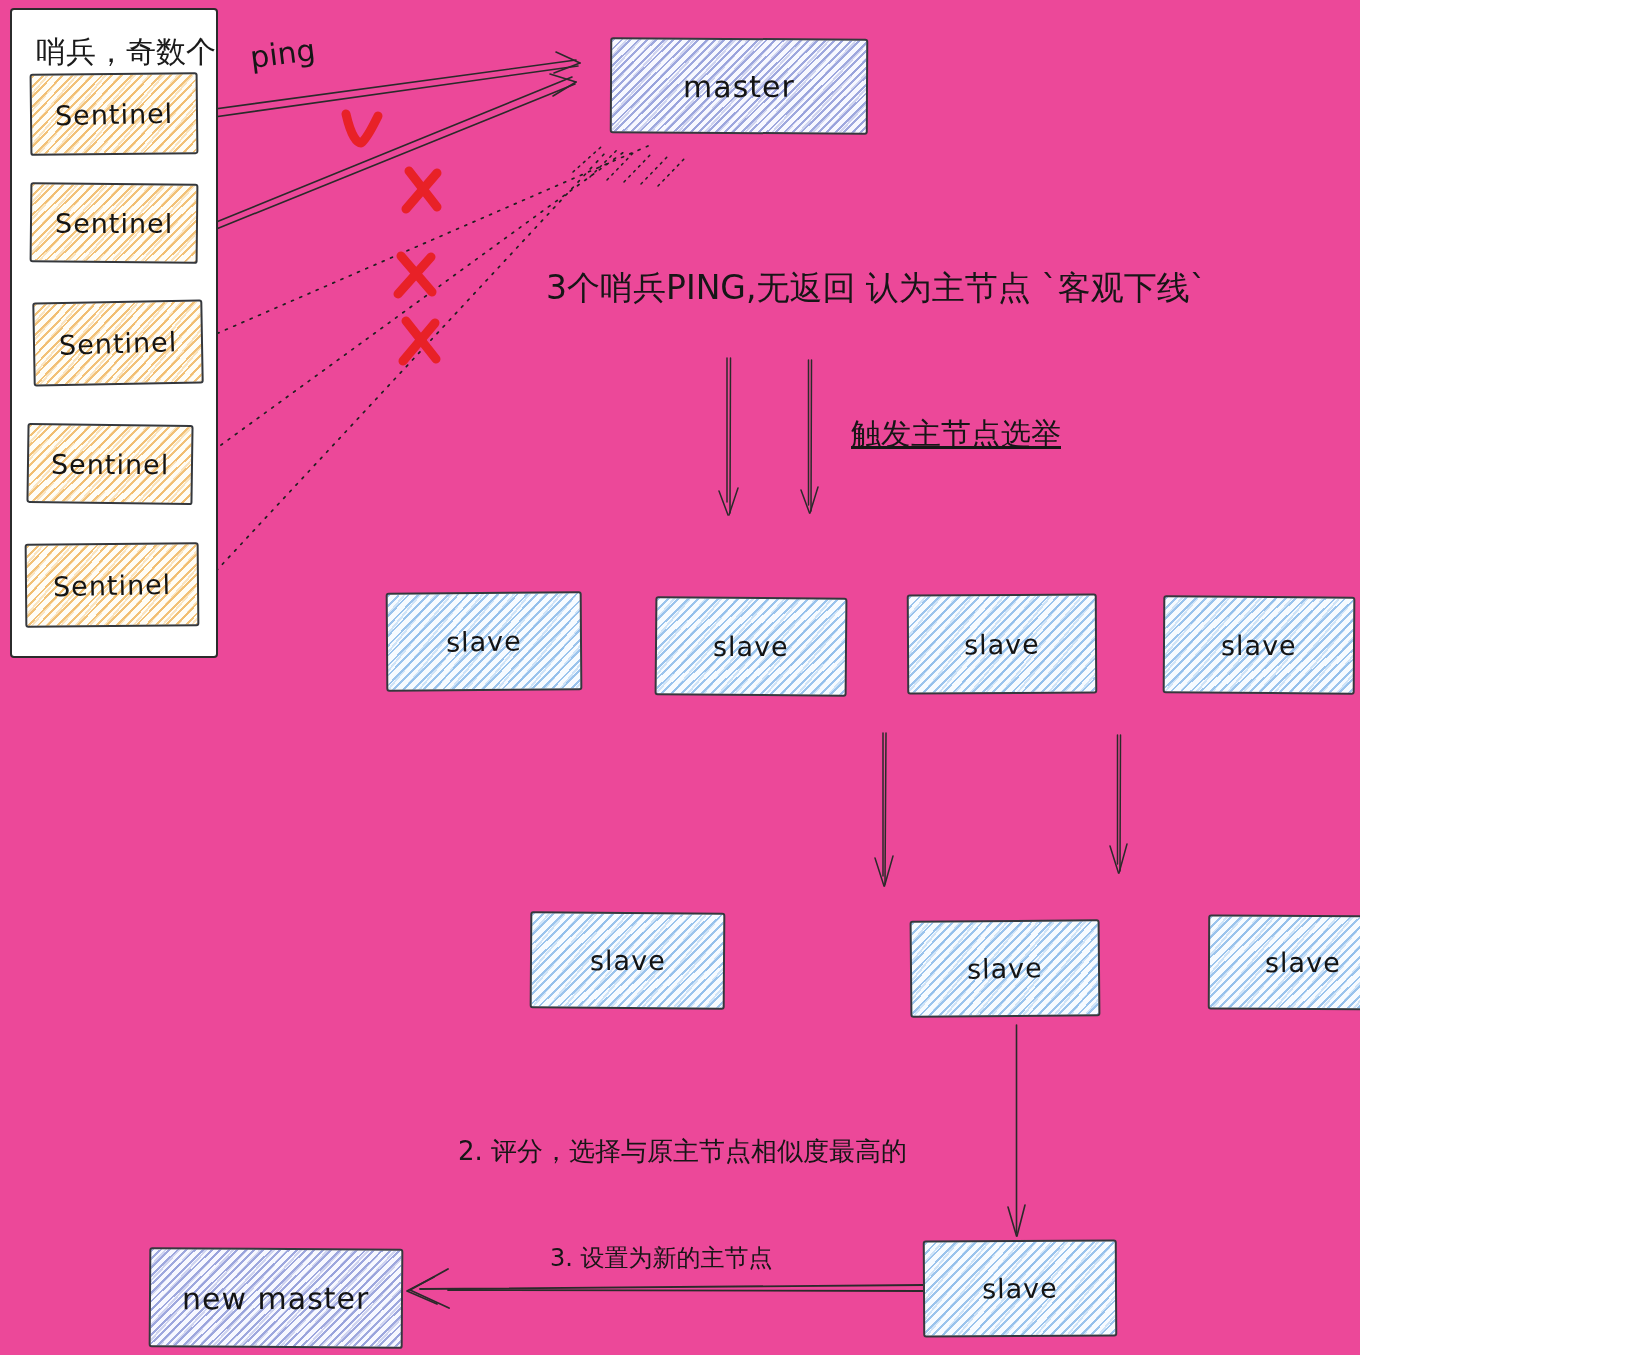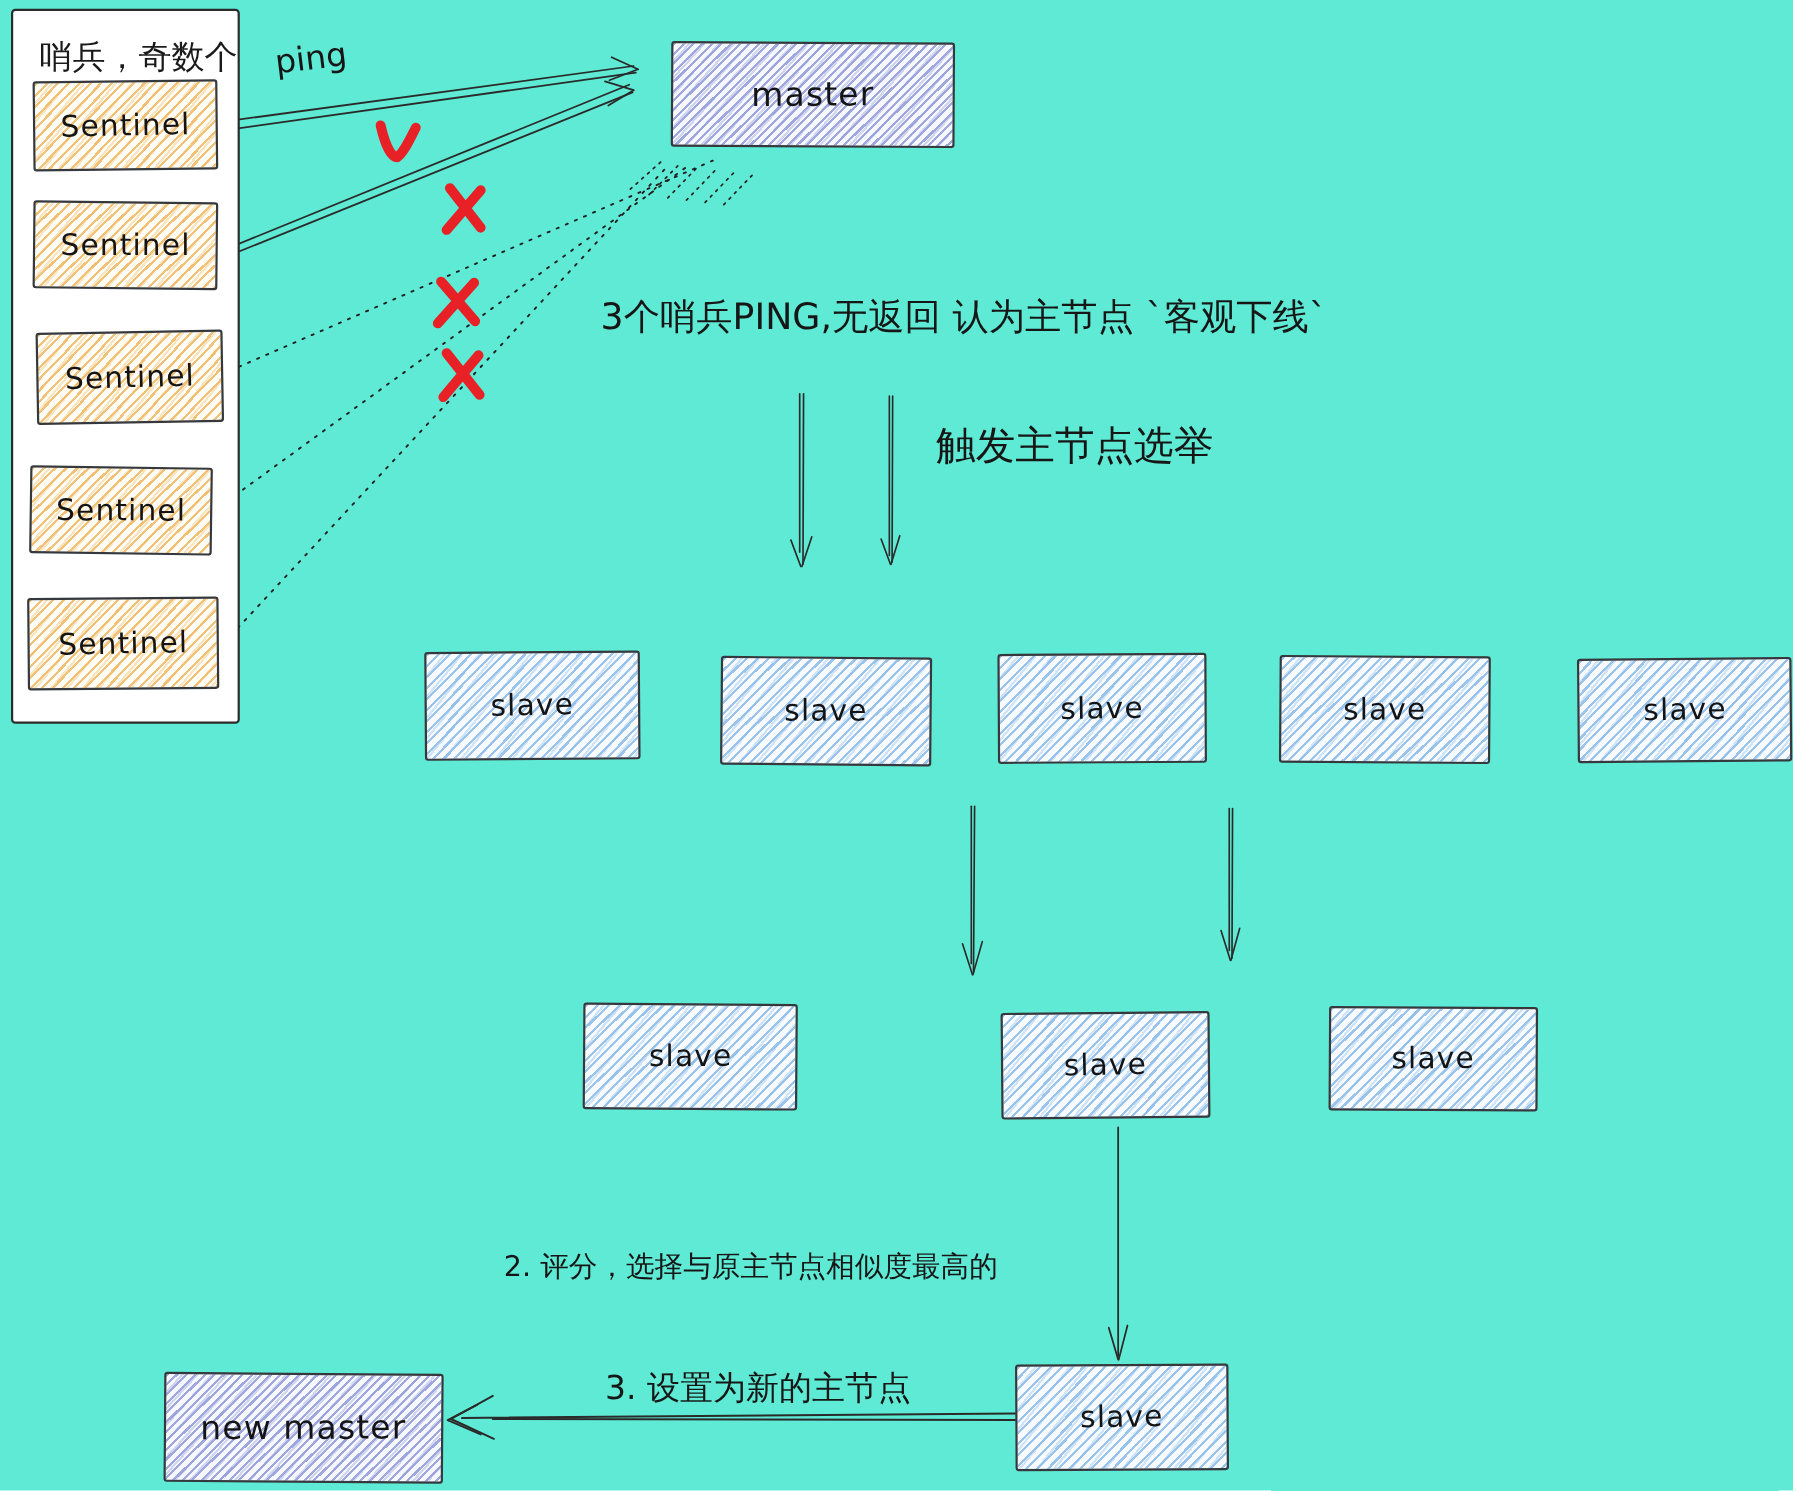--- a/index.html
+++ b/index.html
@@ -1,17 +1,17 @@
 <!DOCTYPE html>
 <html><head>
 <meta charset="utf-8">
 <style>
   html,body{margin:0;padding:0;background:#ffffff;}
   .canvas{
-    position:relative;width:1630px;height:1355px;background:#5eead4;overflow:hidden;
+    position:relative;width:1360px;height:1355px;background:#ec4899;overflow:hidden;
     font-family:"DejaVu Sans","Liberation Sans",sans-serif;color:#1b1b1b;
   }
   .layer{position:absolute;left:0;top:0;width:1634px;height:1355px;}
   
   .node{
     position:absolute;display:flex;align-items:center;justify-content:center;
     border:2.2px solid #35383d;border-radius:3px;box-sizing:border-box;
     font-size:27px;letter-spacing:1px;color:#141414;
   }
   .node .lbl{transform:rotate(-0.6deg);}
@@ -36,24 +36,24 @@
   
   .panel{
     position:absolute;left:10px;top:8px;width:208px;height:650px;
     border:2.5px solid #2b2b2b;border-radius:4px;background:#ffffff;box-sizing:border-box;
   }
   .panel-title{position:absolute;left:24px;top:22px;font-size:30px;color:#1a1a1a;white-space:nowrap;}
   
   .ann{position:absolute;white-space:nowrap;color:#161616;}
   .ping{left:250px;top:36px;font-size:30px;transform:rotate(-7deg);}
   .odown{left:546px;top:266px;font-size:33px;font-weight:400;}
-  .trigger{left:851px;top:381px;font-size:36px;}
+  .trigger{left:851px;top:414px;font-size:30px;text-decoration:underline;}
   .step1{left:490px;top:800px;font-size:31px;}
   .step2{left:458px;top:1134px;font-size:26px;}
-  .step3{left:550px;top:1242px;font-size:30px;}
+  .step3{left:550px;top:1242px;font-size:24px;}
 </style>
 </head>
 <body>
 
 <div class="canvas">
 
   <svg class="layer" viewBox="0 0 1634 1355" fill="none" stroke-linecap="round" stroke-linejoin="round">
 
     <g stroke="#2a2a2a" stroke-width="1.6">
       <path d="M200,111 L576,60"></path>

